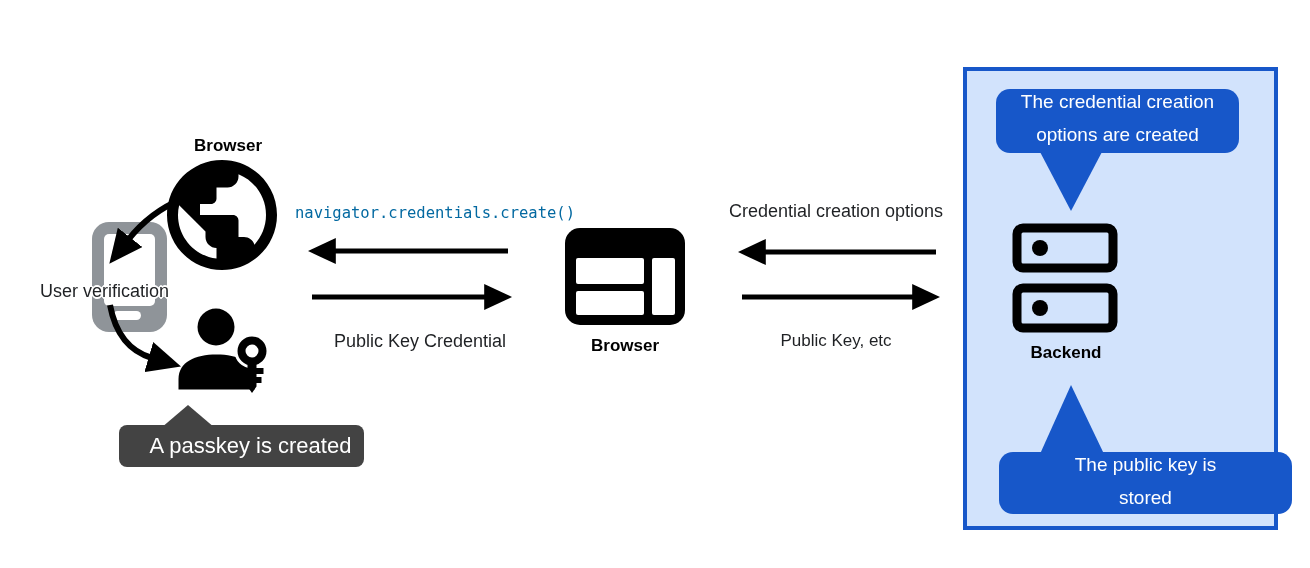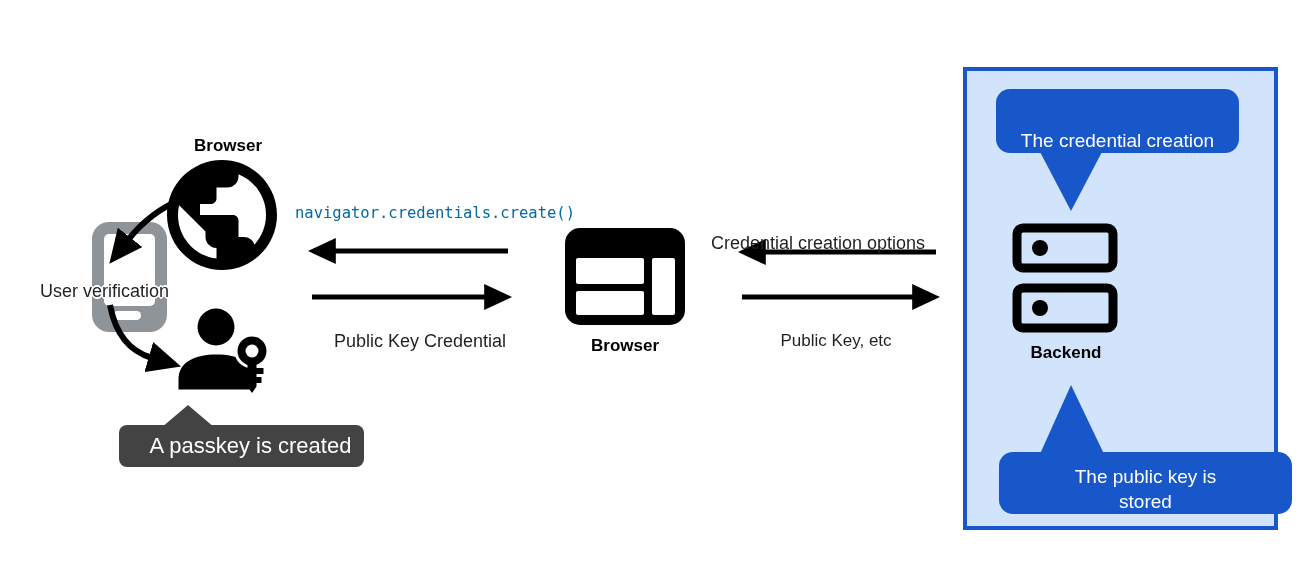--- a/index.html
+++ b/index.html
@@ -51,22 +51,23 @@
   .tooltip-dark{
     left:119px;top:425px;width:227px;height:42px;
     background:var(--tooltip-gray);border-radius:8px;
     color:#fff;font-size:22px;line-height:42px;text-align:center;
     z-index:2;
     padding-left:18px;
   }
   .callout-blue{
     background:var(--accent-blue);border-radius:14px;
     color:#fff;font-size:19px;line-height:25px;text-align:center;
-    display:flex;flex-direction:column;justify-content:flex-end;
+    display:flex;flex-direction:column;justify-content:flex-start;
     z-index:2;
+    gap:8px;
   }
   .callout-top{left:996px;top:89px;width:243px;height:64px;}
   .callout-bottom{left:999px;top:452px;width:293px;height:62px;}
 </style>
 </head>
 <body>
 
 <div class="canvas">
 
   <div class="abs backend-box"></div>
@@ -128,32 +129,33 @@
   <div class="abs txt ctr bold-label" style="left:158px;top:121px;width:140px;margin-top:15px;">Browser</div>
 
   <div class="abs txt plain-label halo" style="left:40px;top:281px;">User verification</div>
 
   <div class="abs txt ctr code-label" style="left:285px;top:204px;width:300px;">navigator.credentials.create()</div>
 
   <div class="abs txt ctr plain-label" style="left:320px;top:331px;width:200px;">Public Key Credential</div>
 
   <div class="abs txt ctr bold-label" style="left:565px;top:336px;width:120px;">Browser</div>
 
-  <div class="abs txt ctr plain-label" style="left:698px;top:201px;width:240px;margin-top:32px;">Credential creation options</div>
+  <div class="abs txt ctr plain-label" style="left:716px;top:201px;width:240px;">Credential creation options</div>
 
   <div class="abs txt ctr" style="left:736px;top:331px;width:200px;font-size:17px;">Public Key, etc</div>
 
   <div class="abs txt ctr bold-label" style="left:1006px;top:343px;width:120px;">Backend</div>
 
   <div class="abs tooltip-dark">
     <span>A passkey is created</span>
   </div>
 
   <div class="abs callout-blue callout-top">
     <span>The credential creation</span>
+    <span>options are created</span>
   </div>
 
   <div class="abs callout-blue callout-bottom">
     <span>The public key is</span>
     <span>stored</span>
   </div>
 
 </div>
 
 </body></html>

